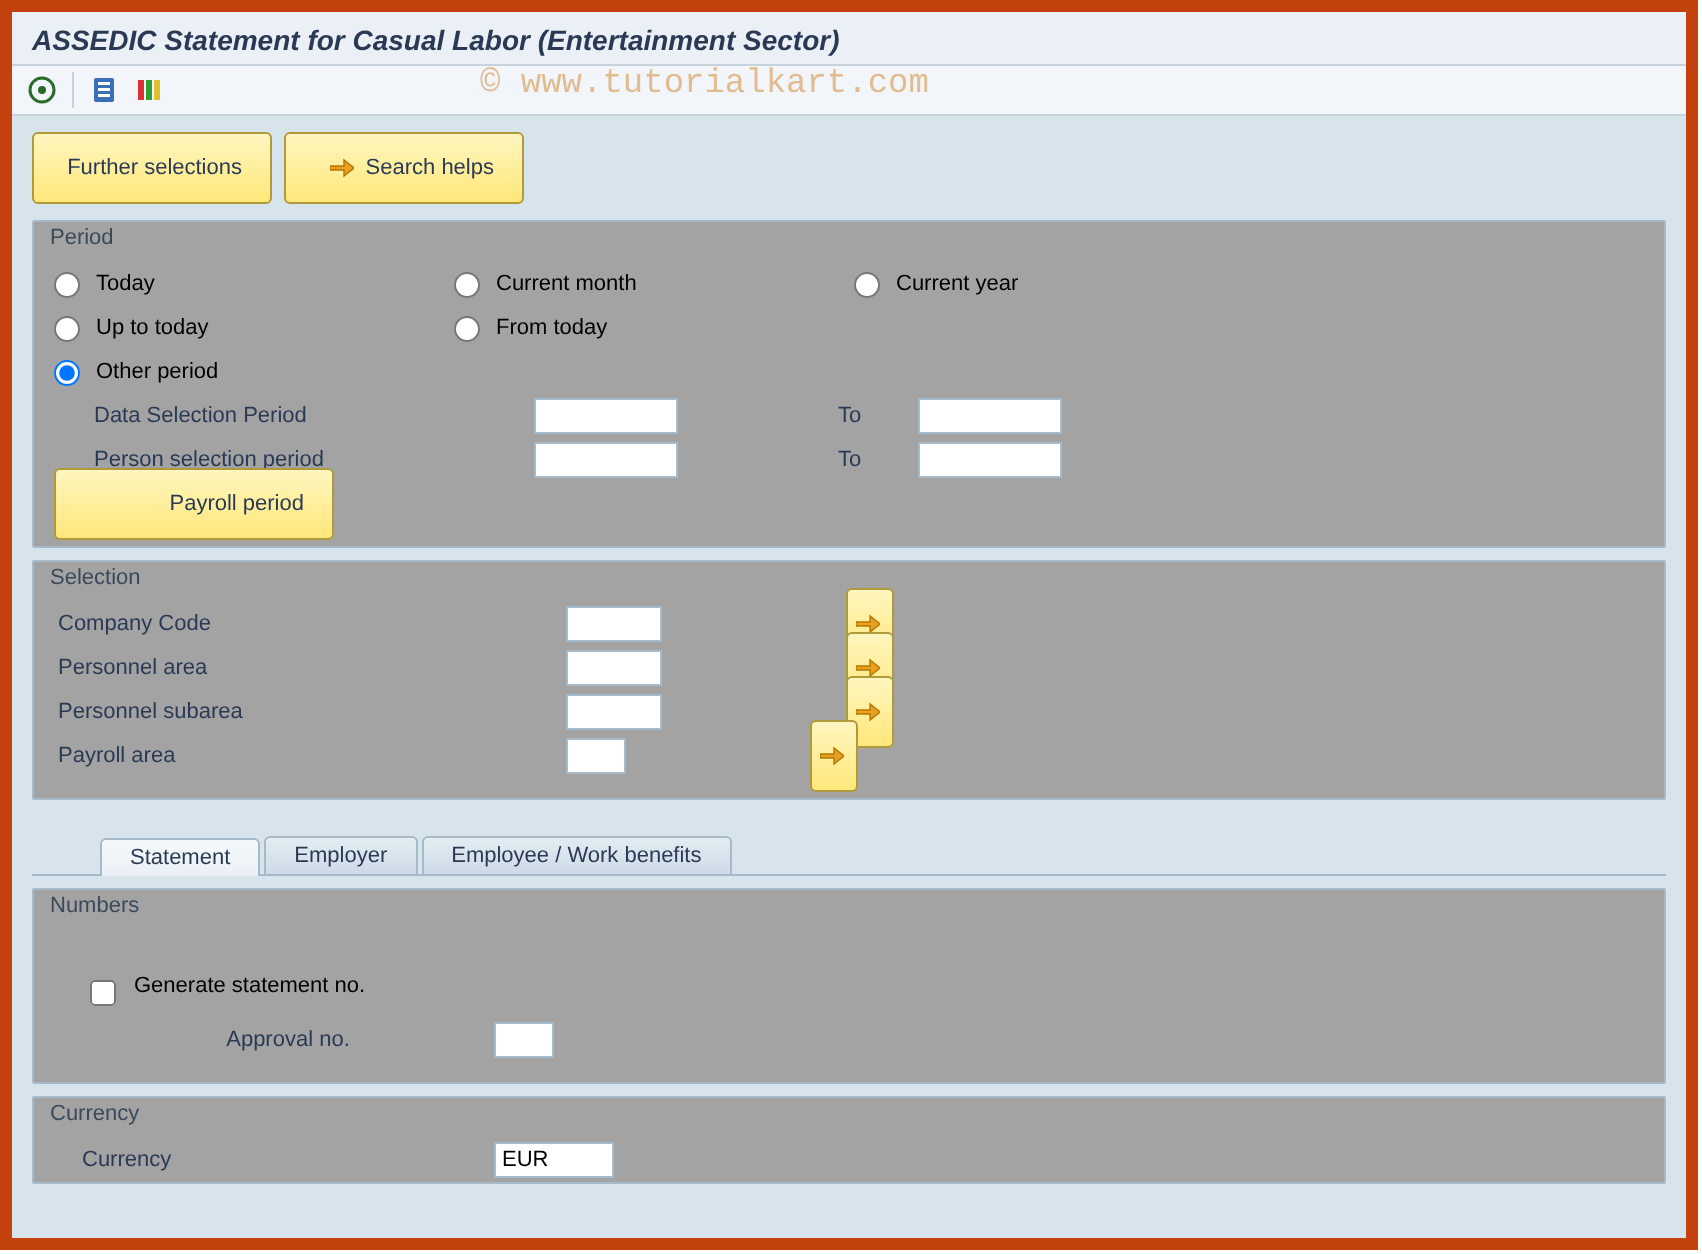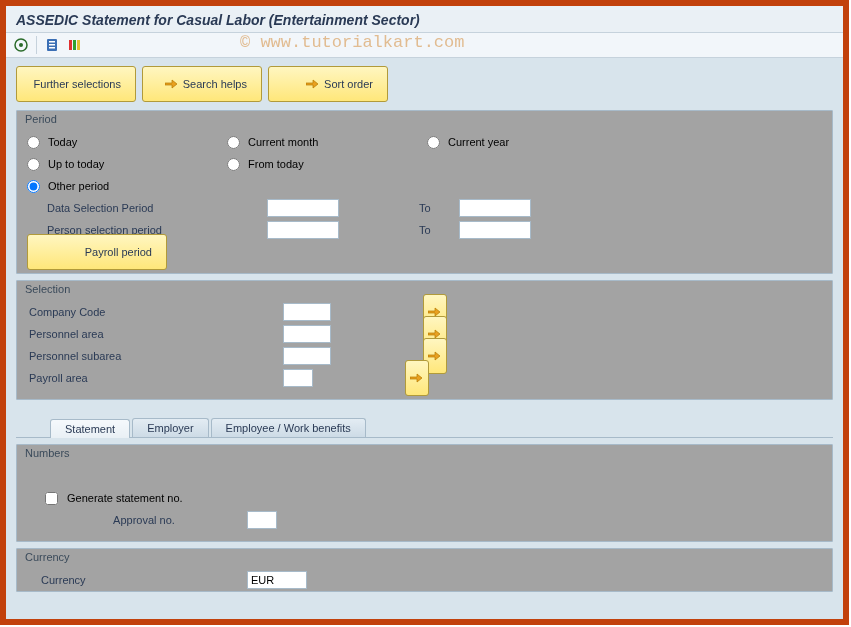--- a/index.html
+++ b/index.html
@@ -148,21 +148,21 @@
     cursor: pointer;
     color: #2a3a55;
   }
   .tab.active {
     background: linear-gradient(#f5f9fc,#e9f0f5);
     font-weight: normal;
     position: relative;
     top: 1px;
     margin-left: 34px;
   }
-  .checkbox-row { display: flex; align-items: center; gap: 6px; padding-left: 14px; height: 22px; margin-top: 28px; }
+  .checkbox-row { display: flex; align-items: flex-start; gap: 6px; padding-left: 14px; height: 22px; margin-top: 28px; }
   .watermark {
     position: absolute;
     top: 33px;
     left: 240px;
     font-size: 17px;
     color: rgba(210,130,40,0.5);
     font-family: Liberation Mono, monospace;
     pointer-events: none;
   }
 </style>
@@ -206,28 +206,20 @@
         <span>Further selections</span>
       </div>
       <div class="sap-button">
         <span class="arrow-icon">
           <svg width="12" height="10" viewBox="0 0 12 10">
               <path d="M0 4 h7 V1 l5 4 -5 4 V6 H0 z" fill="#e8a020" stroke="#b57800" stroke-width="0.7"></path>
             </svg>
         </span>
         <span>Search helps</span>
       </div>
-      <div class="sap-button">
-        <span class="arrow-icon">
-          <svg width="12" height="10" viewBox="0 0 12 10">
-              <path d="M0 4 h7 V1 l5 4 -5 4 V6 H0 z" fill="#e8a020" stroke="#b57800" stroke-width="0.7"></path>
-            </svg>
-        </span>
-        <span>Sort order</span>
-      </div>
     </div>
 
     <div class="groupbox">
       <div class="legend">Period</div>
 
       <div class="radio-row">
         <label class="radio-col">
           <input type="radio" name="period" style="">
           <span>Today</span>
         </label>

